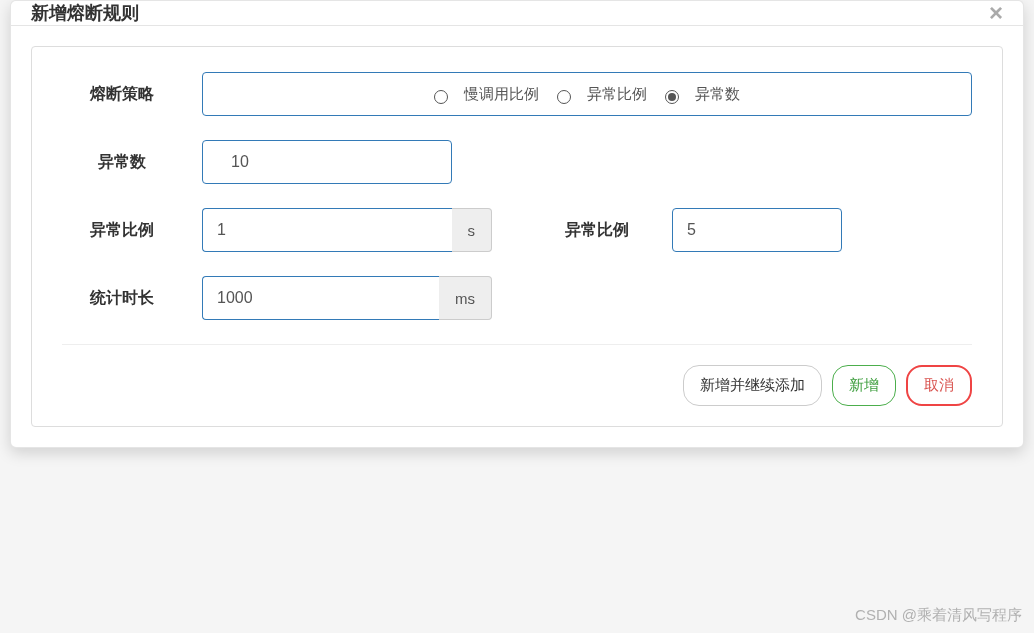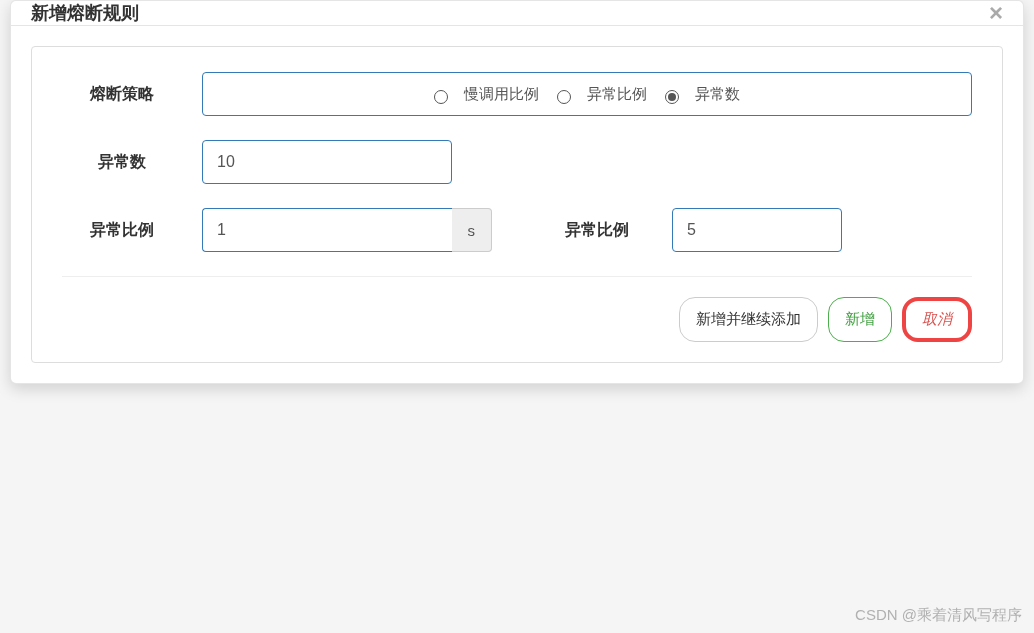--- a/index.html
+++ b/index.html
@@ -81,21 +81,21 @@
       padding: 8px 14px;
       font-size: 16px;
       border: 1px solid #337ab7;
       border-radius: 4px;
       color: #555;
       outline: none;
     }
     .form-input-sm {
       width: 250px;
       height: 44px;
-      padding: 8px 14px;
+      padding: 8px 28px;
       font-size: 16px;
       border: 1px solid #337ab7;
       border-radius: 4px;
       color: #555;
       outline: none;
     }
     .form-input-xs {
       width: 170px;
       height: 44px;
       padding: 8px 14px;
@@ -184,23 +184,22 @@
     }
     .btn-default {
       border: 1px solid #ccc;
       color: #333;
     }
     .btn-success {
       border: 1px solid #4cae4c;
       color: #3c9d3c;
     }
     .btn-danger {
-      border: 4px solid #ef4444;
+      border: 2px solid #ef4444;
       color: #d9534f;
-      font-style: italic;
     }
     .watermark {
       position: absolute;
       bottom: 8px;
       right: 12px;
       font-size: 15px;
       color: rgba(120,120,120,0.55);
       font-family: sans-serif;
     }
   </style>
@@ -243,20 +242,28 @@
       <div class="form-row">
         <div class="form-label">异常比例</div>
         <div class="input-group">
           <input class="form-input-grouped" value="1" style="">
           <span class="input-addon">s</span>
         </div>
         <div class="form-label-sm">异常比例</div>
         <input class="form-input-xs" value="5" style="">
       </div>
 
+      <div class="form-row">
+        <div class="form-label">统计时长</div>
+        <div class="input-group">
+          <input class="form-input-grouped" value="1000" style="">
+          <span class="input-addon">ms</span>
+        </div>
+        <div style="flex:1"></div>
+      </div>
 
       <hr class="divider">
 
       <div class="footer-buttons">
         <button class="btn btn-default">新增并继续添加</button>
         <button class="btn btn-success">新增</button>
         <button class="btn btn-danger">取消</button>
       </div>
 
     </div>

